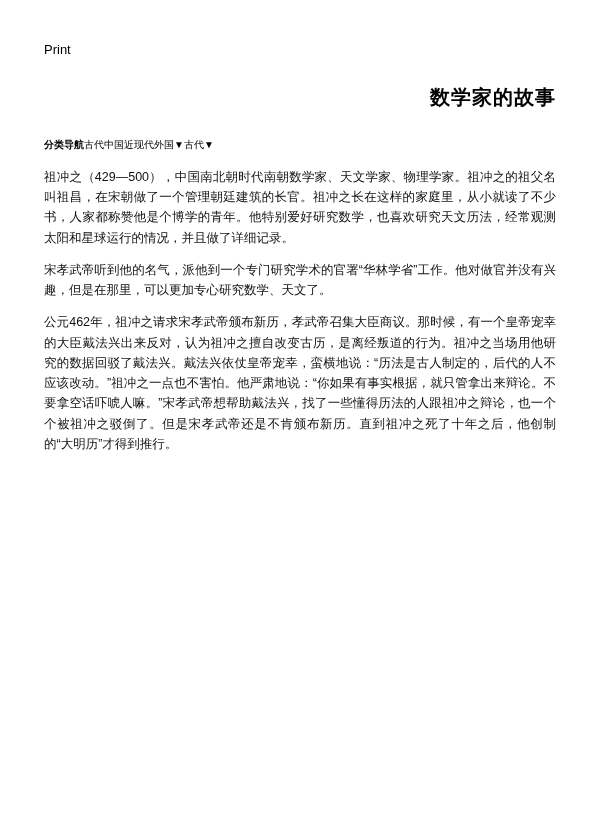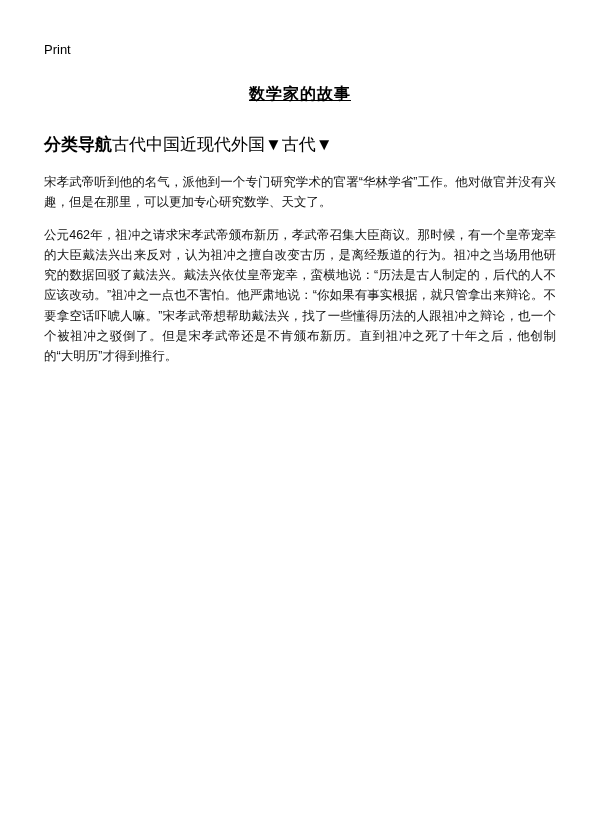--- a/index.html
+++ b/index.html
@@ -21,39 +21,38 @@
     padding: 30px 44px 0 44px;
     position: relative;
   }
   .print-label {
     font-size: 13px;
     line-height: 1.2;
     color: #000;
     margin: 12px 0 0 0;
   }
   h1.doc-title {
-    text-align: center;
-    font-size: 16px;
+    text-align: right;
+    font-size: 20px;
     font-weight: bold;
     margin: 26px 0 26px 0;
     letter-spacing: 1px;
-    text-decoration: underline;
   }
   p.body-text {
     font-size: 12.5px;
     line-height: 1.62;
     margin: 0 0 12px 0;
     text-align: justify;
     color: #111;
   }
   p.lead {
     margin-bottom: 16px;
   }
   .nav-para {
-    font-size: 17px;
+    font-size: 10px;
     line-height: 1.62;
     margin: 0 0 14px 0;
     text-align: justify;
   }
   .nav-para b {
     font-weight: bold;
   }
   .strong-inline {
     font-weight: bold;
   }
@@ -68,16 +67,17 @@
 
   <div class="print-label">Print</div>
 
   <h1 class="doc-title">数学家的故事</h1>
 
 
 
   <p class="nav-para"><b>分类导航</b><span>古代中国近现代外国▼古代▼</span></p>
 
 
+  <p class="body-text section-gap">祖冲之（429—500），中国南北朝时代南朝数学家、天文学家、物理学家。祖冲之的祖父名叫祖昌，在宋朝做了一个管理朝廷建筑的长官。祖冲之长在这样的家庭里，从小就读了不少书，人家都称赞他是个博学的青年。他特别爱好研究数学，也喜欢研究天文历法，经常观测太阳和星球运行的情况，并且做了详细记录。</p>
   <p class="body-text">宋孝武帝听到他的名气，派他到一个专门研究学术的官署“华林学省”工作。他对做官并没有兴趣，但是在那里，可以更加专心研究数学、天文了。</p>
   <p class="body-text">公元462年，祖冲之请求宋孝武帝颁布新历，孝武帝召集大臣商议。那时候，有一个皇帝宠幸的大臣戴法兴出来反对，认为祖冲之擅自改变古历，是离经叛道的行为。祖冲之当场用他研究的数据回驳了戴法兴。戴法兴依仗皇帝宠幸，蛮横地说：“历法是古人制定的，后代的人不应该改动。”祖冲之一点也不害怕。他严肃地说：“你如果有事实根据，就只管拿出来辩论。不要拿空话吓唬人嘛。”宋孝武帝想帮助戴法兴，找了一些懂得历法的人跟祖冲之辩论，也一个个被祖冲之驳倒了。但是宋孝武帝还是不肯颁布新历。直到祖冲之死了十年之后，他创制的“大明历”才得到推行。</p>
 
 </div>
 
 </body></html>

